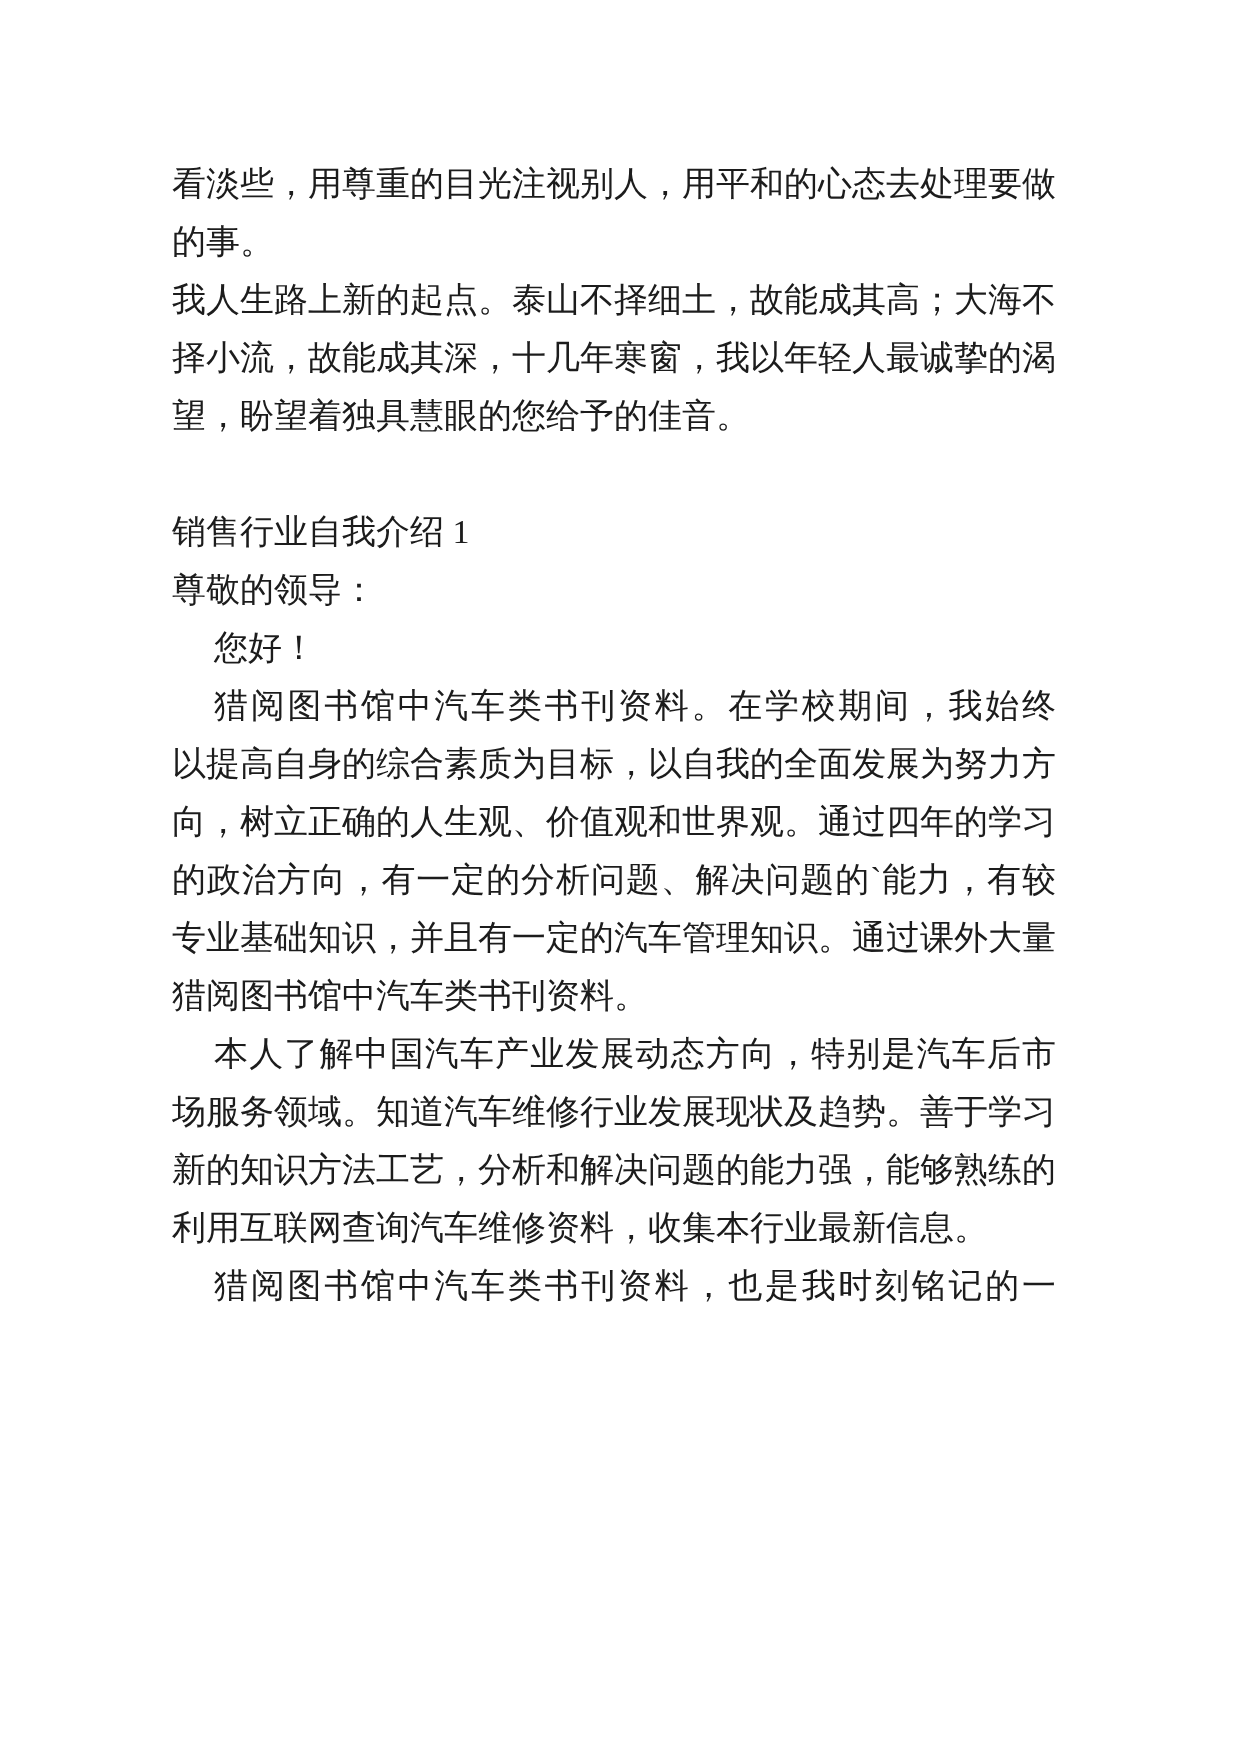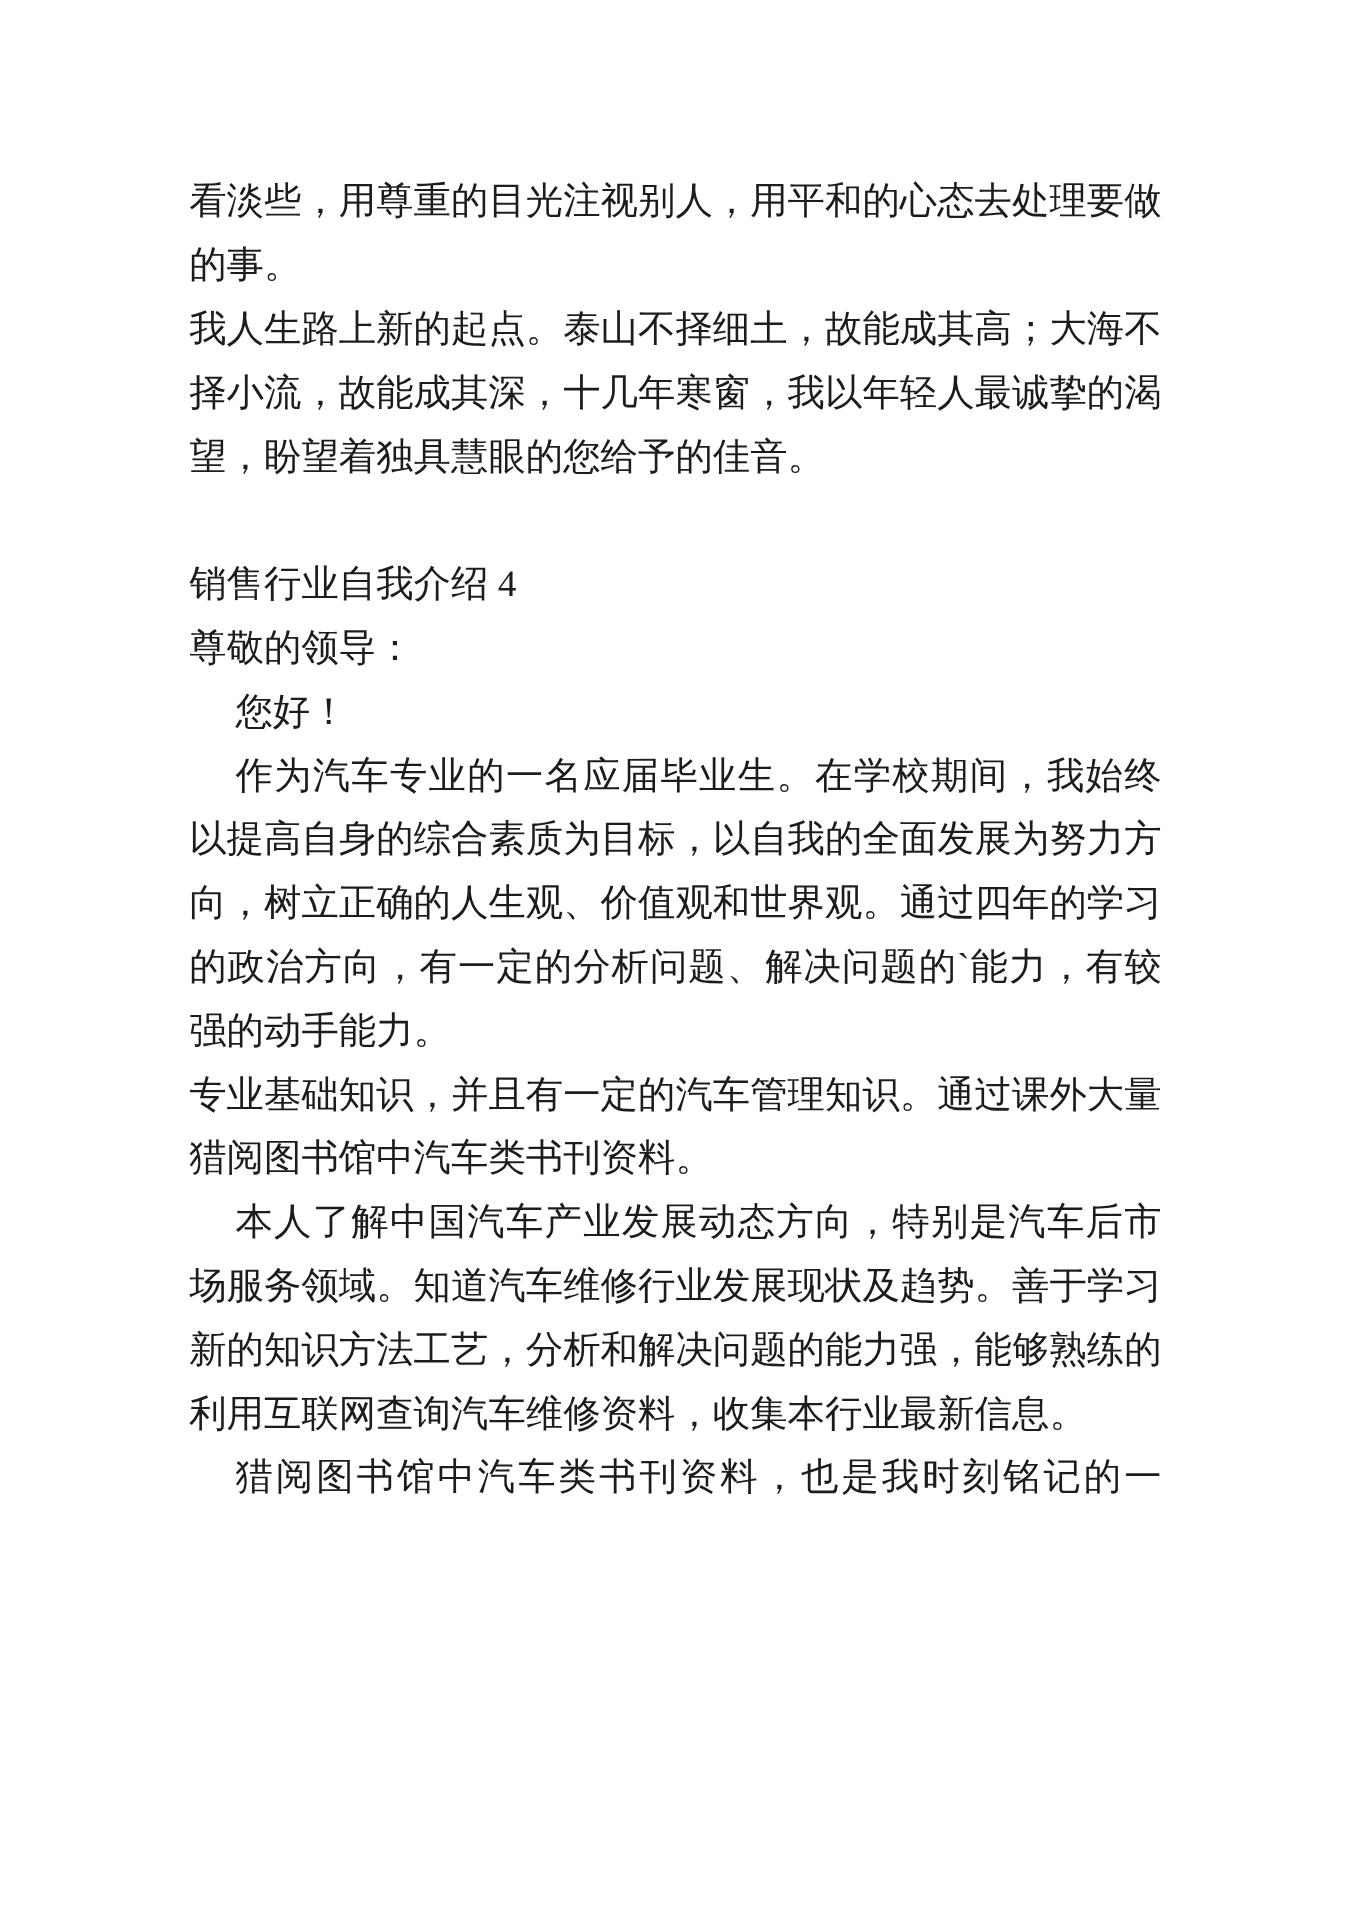--- a/index.html
+++ b/index.html
@@ -49,34 +49,33 @@
         <div class="line fill">看淡些，用尊重的目光注视别人，用平和的心态去处理要做</div>
         <div class="line">的事。</div>
       </div>
       <div class="paragraph">
         <div class="line fill">我人生路上新的起点。泰山不择细土，故能成其高；大海不</div>
         <div class="line fill">择小流，故能成其深，十几年寒窗，我以年轻人最诚挚的渴</div>
         <div class="line">望，盼望着独具慧眼的您给予的佳音。</div>
       </div>
       <div class="spacer"></div>
       <div class="paragraph">
-        <div class="line">销售行业自我介绍 4</div>
+        <div class="line">销售行业自我介绍 1</div>
       </div>
       <div class="paragraph">
         <div class="line">尊敬的领导：</div>
       </div>
       <div class="paragraph">
         <div class="line indent">您好！</div>
       </div>
       <div class="paragraph">
-        <div class="line fill indent">作为汽车专业的一名应届毕业生。在学校期间，我始终</div>
+        <div class="line fill indent">猎阅图书馆中汽车类书刊资料。在学校期间，我始终</div>
         <div class="line fill">以提高自身的综合素质为目标，以自我的全面发展为努力方</div>
         <div class="line fill">向，树立正确的人生观、价值观和世界观。通过四年的学习</div>
         <div class="line fill">的政治方向，有一定的分析问题、解决问题的`能力，有较</div>
-        <div class="line">强的动手能力。</div>
       </div>
       <div class="paragraph">
         <div class="line fill">专业基础知识，并且有一定的汽车管理知识。通过课外大量</div>
         <div class="line">猎阅图书馆中汽车类书刊资料。</div>
       </div>
       <div class="paragraph">
         <div class="line fill indent">本人了解中国汽车产业发展动态方向，特别是汽车后市</div>
         <div class="line fill">场服务领域。知道汽车维修行业发展现状及趋势。善于学习</div>
         <div class="line fill">新的知识方法工艺，分析和解决问题的能力强，能够熟练的</div>
         <div class="line">利用互联网查询汽车维修资料，收集本行业最新信息。</div>

